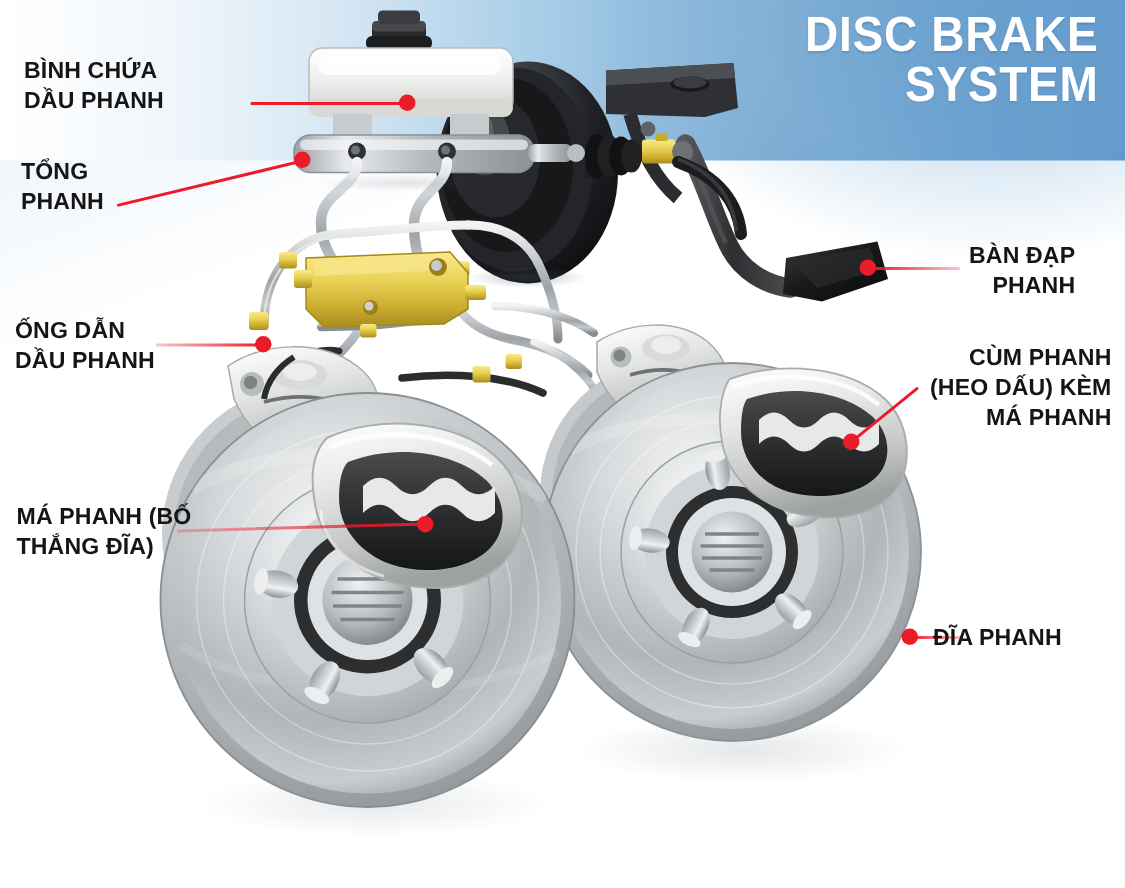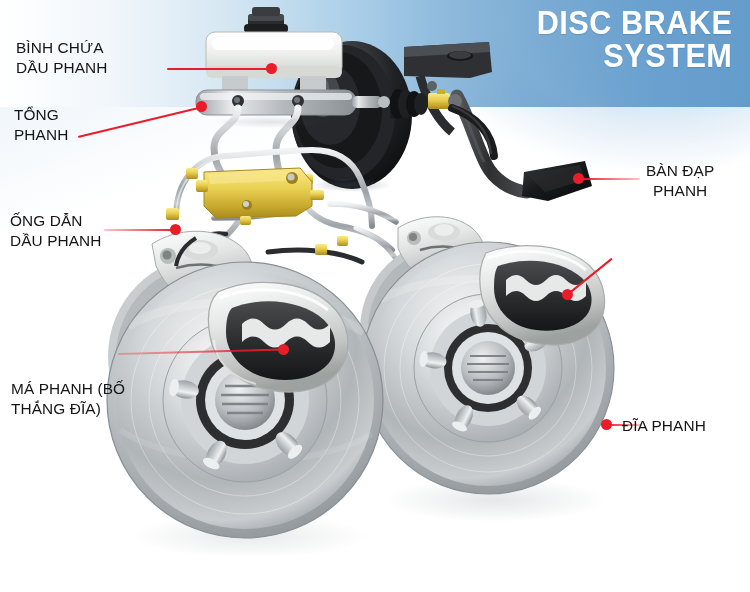--- a/index.html
+++ b/index.html
@@ -46,28 +46,28 @@
     transform:scaleX(.93);transform-origin:right top;
     text-shadow:0 1px 1px rgba(40,90,135,.25);
     white-space:nowrap;
   }
   .title span{display:block;}
 
   
   .lbl{
     position:absolute;
     color:#151515;
-    font-weight:400;
+    font-weight:700;
     font-size:15.4px;
     line-height:1.30;
     letter-spacing:.1px;
     white-space:pre-line;
     text-transform:uppercase;
   }
-  .lbl.r{text-align:center;}
+  .lbl.r{text-align:right;}
 
   
   .leader{position:absolute;transform-origin:0 50%;height:2px;
           background:#ea1c2a;border-radius:1px;}
   .leader.fade{background:linear-gradient(to right,rgba(234,28,42,.25),#ea1c2a);}
   .leader.fadeL{background:linear-gradient(to left,rgba(234,28,42,.25),#ea1c2a);}
   .dot{position:absolute;width:11px;height:11px;border-radius:50%;
        background:#ea1c2a;}
 
   
@@ -504,22 +504,25 @@
 
   <div class="lbl" style="left:16px;top:38px;">BÌNH CHỨA
 DẦU PHANH</div>
 
   <div class="lbl" style="left:14px;top:105px;">TỔNG
 PHANH</div>
 
   <div class="lbl" style="left:10px;top:211px;">ỐNG DẪN
 DẦU PHANH</div>
 
-  <div class="lbl" style="left:11px;top:335px;margin-top:44px;">MÁ PHANH (BỐ
+  <div class="lbl" style="left:11px;top:335px;">MÁ PHANH (BỐ
 THẮNG ĐĨA)</div>
 
   <div class="lbl r" style="left:646px;top:161px;">BÀN ĐẠP
 PHANH</div>
 
+  <div class="lbl r" style="left:620px;top:229px;">CÙM PHANH
+(HEO DẤU) KÈM
+MÁ PHANH</div>
 
   <div class="lbl r" style="left:622px;top:416px;">ĐĨA PHANH</div>
 
 </div>
 
 </body></html>

